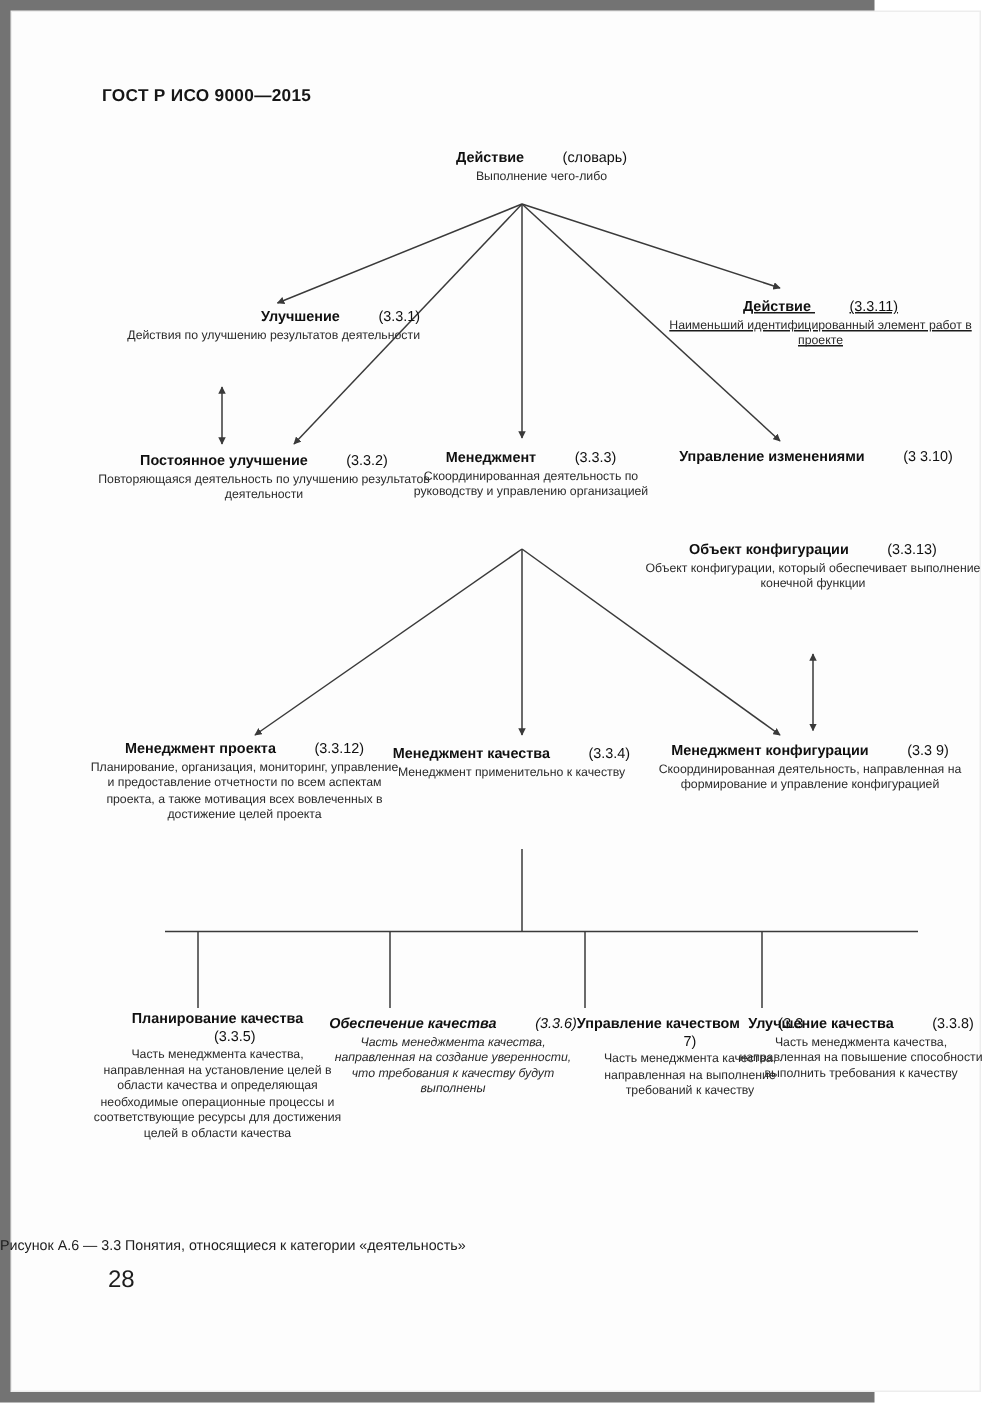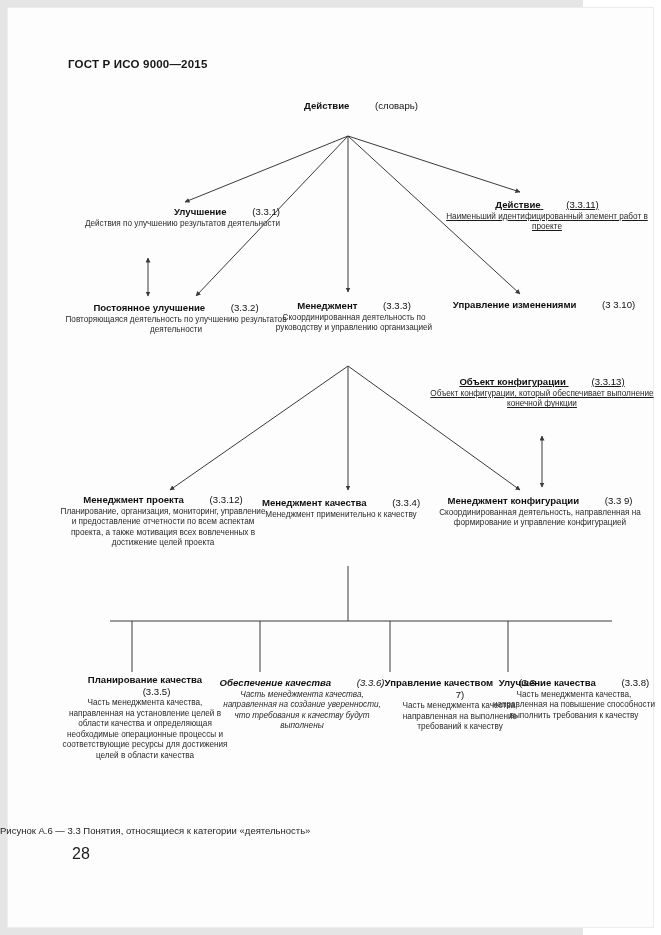--- a/index.html
+++ b/index.html
@@ -13,21 +13,21 @@
     position: relative;
     font-family: "Liberation Sans", sans-serif;
     color: #1a1a1a;
     overflow: hidden;
   }
   .page {
     position: absolute;
     left: 0; top: 0;
     width: 583px;
     height: 935px;
-    background: #e5e5e5;
+    background: #737373;
   }
   .sheet {
     position: absolute;
     left: 8px; top: 8px;
     width: 645px;
     height: 919px;
     background: #fdfdfd;
     box-shadow: 0 0 0 1px #ededed;
   }
   #doc-header {
@@ -96,21 +96,21 @@
     line-height: 1.2;
   }
 
   
   #node-action-dict   { left: 241px; top: 100px; width: 240px; }
   #node-improvement   { left: 60px;  top: 206px; width: 220px; text-align: right; }
   #node-action-3311   { left: 441px; top: 199px; width: 212px; text-decoration: underline; }
   #node-continual     { left: 56px;  top: 302px; width: 240px; }
   #node-management    { left: 264px; top: 300px; width: 180px; }
   #node-change-ctrl   { left: 430px; top: 299px; width: 228px; }
-  #node-config-object { left: 428px; top: 376px; width: 228px; text-decoration: underline; }
+  #node-config-object { left: 428px; top: 361px; width: 228px; }
   #node-project-mgmt  { left: 58px;  top: 494px; width: 210px; }
   #node-quality-mgmt  { left: 252px; top: 497px; width: 178px; }
   #node-config-mgmt   { left: 424px; top: 495px; width: 232px; }
   #node-quality-plan  { left: 62px;  top: 674px; width: 166px; }
   #node-quality-assur { left: 218px; top: 677px; width: 168px; font-style: italic; }
   #node-quality-ctrl  { left: 380px; top: 677px; width: 160px; }
   #node-quality-impr  { left: 492px; top: 677px; width: 164px; }
 </style>
 </head>
 <body>
@@ -155,20 +155,21 @@
         <path d="M 390 621 L 390 672"></path>
         <path d="M 508 621 L 508 672"></path>
       </g>
     </svg>
 
     <div class="node" id="node-action-dict">
       <span class="title">
         <span>Действие</span>
         <span class="ref">(словарь)</span>
       </span>
+      <span class="desc">Выполнение чего-либо</span>
     </div>
 
     <div class="node" id="node-improvement">
       <span class="title">
         <span>Улучшение</span>
         <span class="ref">(3.3.1)</span>
       </span>
       <span class="desc">Действия по улучшению результатов деятельности</span>
     </div>
 

